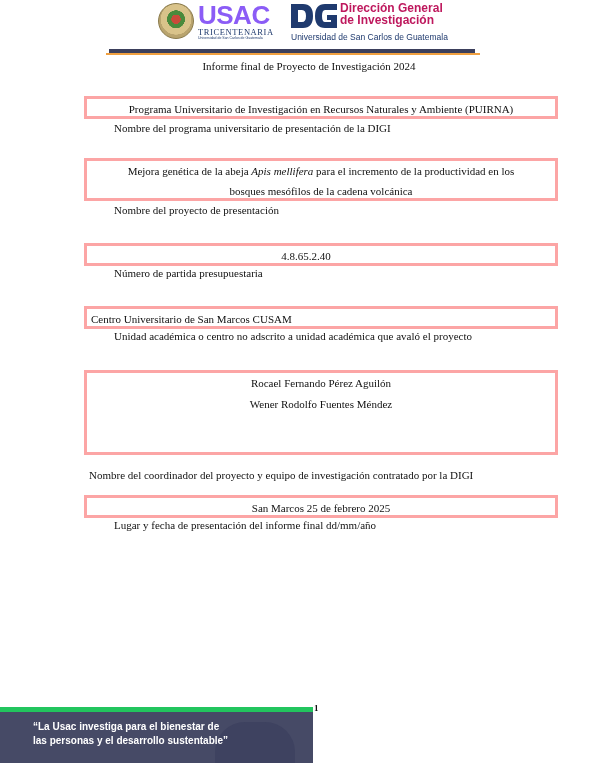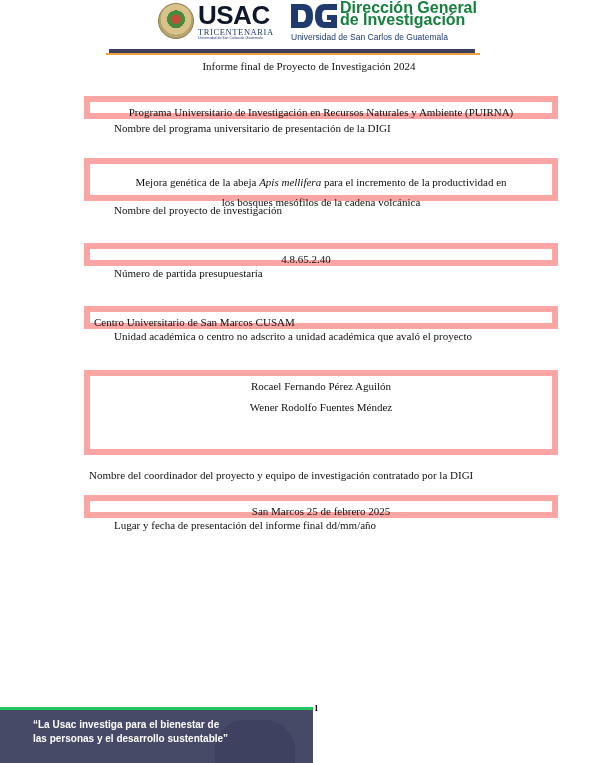--- a/index.html
+++ b/index.html
@@ -3,39 +3,39 @@
 <meta charset="utf-8">
 <style>
   html, body { margin:0; padding:0; }
   body { width:600px; height:763px; background:#ffffff; position:relative; overflow:hidden;
          font-family:"Liberation Serif", serif; color:#111; }
   .header { position:absolute; left:0; top:0; width:600px; height:60px; }
   .usac-seal { position:absolute; left:158px; top:3px; width:36px; height:36px; border-radius:50%;
                background:radial-gradient(circle at 50% 45%, #c94a3a 0 18%, #4a8a3c 19% 35%, #d9c38a 36% 60%, #b9a46e 61% 100%);
                border:1px solid #8a7a4a; box-sizing:border-box; }
   .usac-word { position:absolute; left:198px; top:0px; font-family:"Liberation Sans", sans-serif; font-weight:bold;
-               font-size:26px; color:#0f172a; letter-spacing:-0.5px; line-height:30px; }
+               font-size:26px; color:#8b5cf6; letter-spacing:-0.5px; line-height:30px; }
   .usac-sub { position:absolute; left:198px; top:27px; font-family:"Liberation Serif", serif; font-size:8.5px;
               color:#1f3a6e; letter-spacing:0.6px; }
   .usac-sub2 { position:absolute; left:198px; top:36px; font-family:"Liberation Sans", sans-serif; font-size:3.5px; color:#1f3a6e; }
   .dg-logo { position:absolute; left:291px; top:4px; width:46px; height:24px; }
-  .dg-title { position:absolute; left:340px; top:2px; font-family:"Liberation Sans", sans-serif; font-size:16px;
-              color:#15803d; line-height:12px; font-weight:bold; }
+  .dg-title { position:absolute; left:340px; top:2px; font-family:"Liberation Sans", sans-serif; font-size:12px;
+              color:#be185d; line-height:12px; font-weight:bold; }
   .dg-sub { position:absolute; left:291px; top:32px; font-family:"Liberation Sans", sans-serif; font-size:8.5px; color:#1f3a6e; }
   .rule-navy { position:absolute; left:109px; top:49px; width:366px; height:4px; background:#3b3f5c; }
   .rule-orange { position:absolute; left:106px; top:53px; width:374px; height:2px; background:#f0a040; }
 
   .doc-title { position:absolute; left:9px; width:600px; top:60px; text-align:center; font-weight:normal; font-size:11px; }
 
-  .box { position:absolute; left:84px; width:474px; border:6px solid #fca5a5; box-sizing:border-box;
+  .box { position:absolute; left:84px; width:474px; border:3px solid #fca5a5; box-sizing:border-box;
          font-size:11px; line-height:20px; }
   .box.center { text-align:center; }
   .box.left { text-align:left; padding-left:4px;font-family:Liberation Serif, serif; }
   .label { position:absolute; font-size:11px; line-height:14px; }
-  .footer { position:absolute; left:0; top:707px; width:313px; height:56px; background:#464a66; border-top:3px solid #22c55e; box-sizing:border-box; overflow:hidden; }
+  .footer { position:absolute; left:0; top:707px; width:313px; height:56px; background:#464a66; border-top:5px solid #22c55e; box-sizing:border-box; overflow:hidden; }
   .footer-shape { position:absolute; left:215px; top:10px; width:80px; height:60px; border-radius:30px 30px 0 0; background:#3e4260; }
   .footer-quote { position:absolute; left:33px; top:8px; font-family:"Liberation Sans", sans-serif; font-weight:bold;
                   font-size:10px; line-height:14px; color:#ffffff; }
   .page-num { position:absolute; left:314px; top:703px; font-size:9px; font-weight:bold; }
 </style>
 </head>
 <body>
 
 <div class="header">
   <div class="usac-seal"></div>
@@ -53,22 +53,22 @@
   <div class="dg-sub">Universidad de San Carlos de Guatemala</div>
   <div class="rule-navy"></div>
   <div class="rule-orange"></div>
 </div>
 
 <div class="doc-title">Informe final de Proyecto de Investigación 2024</div>
 
 <div class="box center" style="top:96px;height:23px;">Programa Universitario de Investigación en Recursos Naturales y Ambiente (PUIRNA)</div>
 <div class="label" style="left:114px;top:121px;">Nombre del programa universitario de presentación de la DIGI</div>
 
-<div class="box center" style="top:158px;height:43px;padding:8px 40px;"><span>Mejora genética de la abeja </span><i>Apis mellifera</i><span> para el incremento de la productividad en los bosques mesófilos de la cadena volcánica</span></div>
-<div class="label" style="left:114px;top:203px;">Nombre del proyecto de investigación</div>
+<div class="box center" style="top:158px;height:43px;padding:0 40px;"><span>Mejora genética de la abeja </span><i>Apis mellifera</i><span> para el incremento de la productividad en los bosques mesófilos de la cadena volcánica</span></div>
+<div class="label" style="left:114px;top:203px;">Nombre del proyecto de presentación</div>
 
 <div class="box center" style="top:243px;height:23px;"><span style="margin-left:-30px;">4.8.65.2.40</span></div>
 <div class="label" style="left:114px;top:266px;">Número de partida presupuestaria</div>
 
 <div class="box left" style="top:306px;height:23px;">Centro Universitario de San Marcos CUSAM</div>
 <div class="label" style="left:114px;top:329px;">Unidad académica o centro no adscrito a unidad académica que avaló el proyecto</div>
 
 <div class="box center" style="top:370px;height:85px;line-height:21px;">
   <div>Rocael Fernando Pérez Aguilón</div>
   <div>Wener Rodolfo Fuentes Méndez</div>

